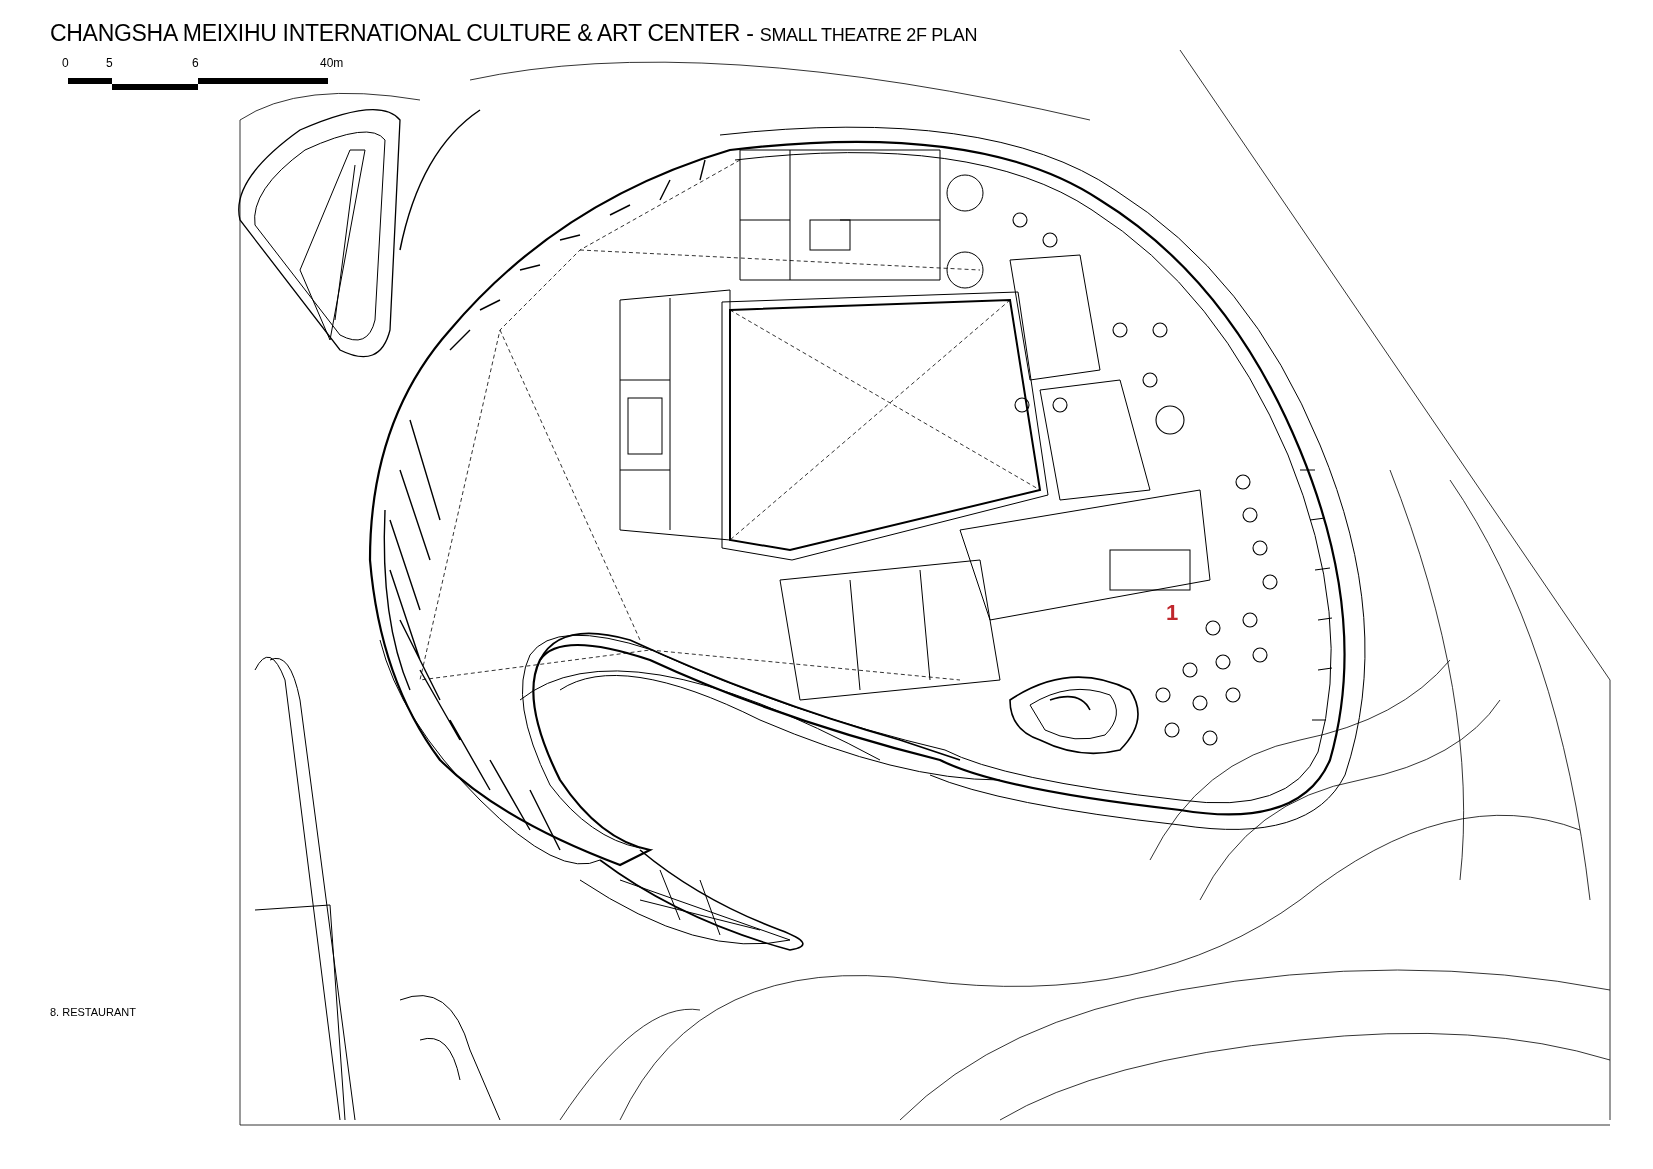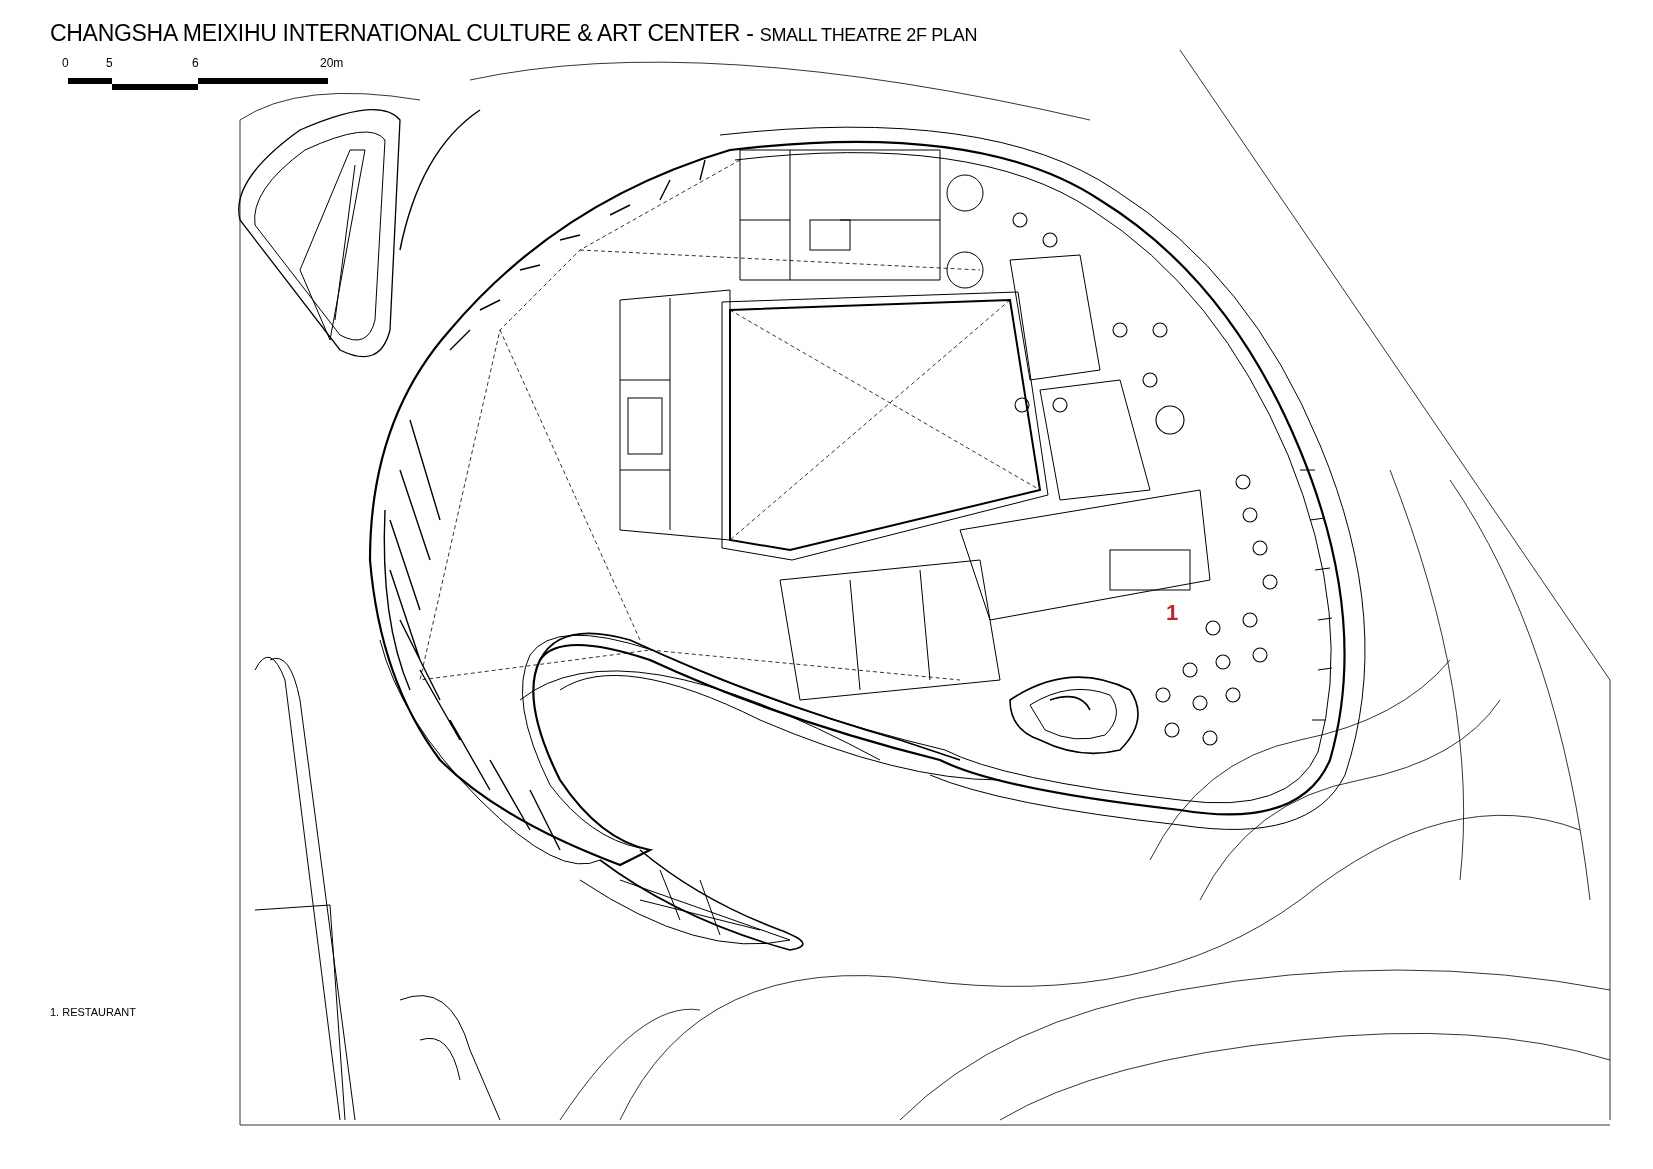--- a/index.html
+++ b/index.html
@@ -16,21 +16,21 @@
 <body>
 
 <div class="title">
   <span>CHANGSHA MEIXIHU INTERNATIONAL CULTURE &amp; ART CENTER</span><span> - </span><span class="sub">SMALL THEATRE 2F PLAN</span>
 </div>
 
 <div class="scale">
   <span class="tick" style="left:4px">0</span>
   <span class="tick" style="left:48px">5</span>
   <span class="tick" style="left:134px">6</span>
-  <span class="tick" style="left:262px">20m</span>
+  <span class="tick" style="left:262px">40m</span>
   <div style="position:absolute;left:10px;top:22px;width:44px;height:6px;background:#000"></div>
   <div style="position:absolute;left:54px;top:28px;width:86px;height:6px;background:#000"></div>
   <div style="position:absolute;left:140px;top:22px;width:130px;height:6px;background:#000"></div>
 </div>
 
 <svg class="plan" width="1653" height="1169" viewBox="0 0 1653 1169" fill="none" stroke="#000" stroke-width="1">
 
   <g stroke-width="0.8">
     <path d="M240 1125 L240 120 Q300 80 420 100"></path>
     <path d="M1180 50 L1610 680"></path>
@@ -150,14 +150,14 @@
   </g>
 
   <g stroke-width="1.2">
     <path d="M1300 470 L1315 470 M1310 520 L1325 518 M1315 570 L1330 568 M1318 620 L1332 618 M1318 670 L1332 668 M1312 720 L1326 720"></path>
   </g>
 </svg>
 
 <div class="marker">1</div>
 
 <div class="legend">
-  <div>1. RESTAURANT</div>
+  <div>8. RESTAURANT</div>
 </div>
 
 </body></html>

